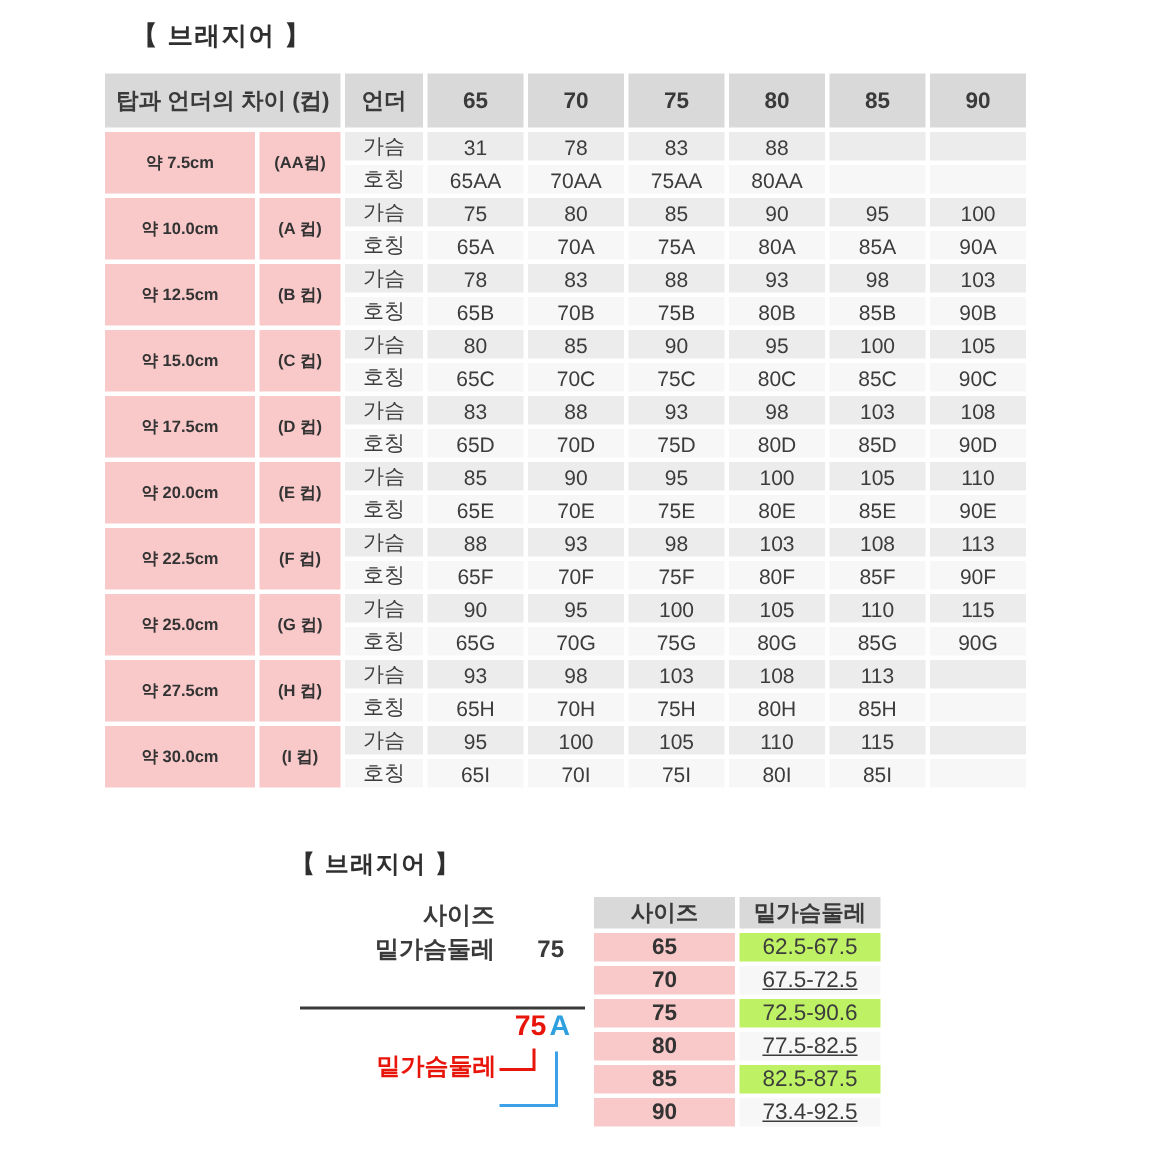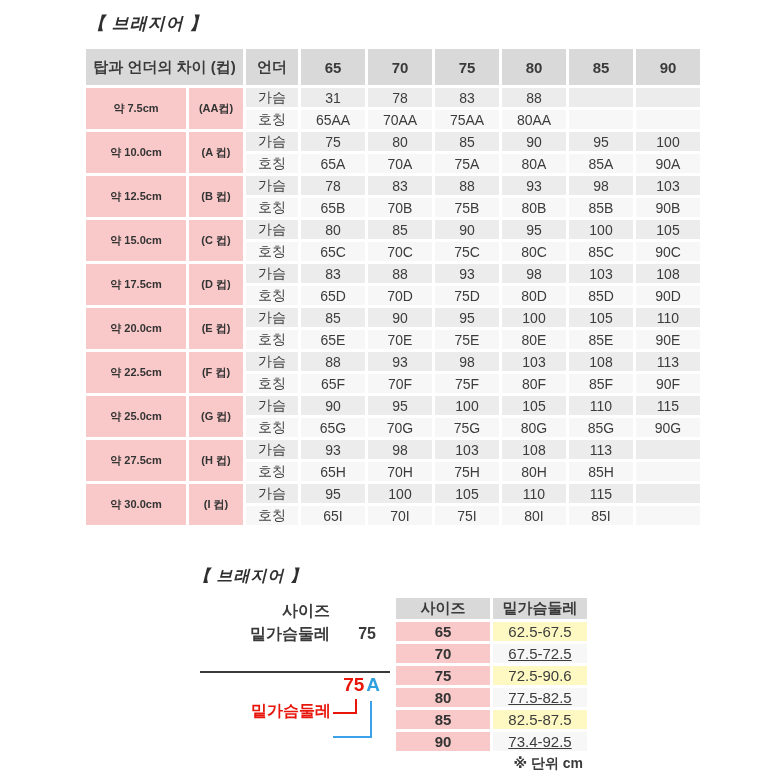--- a/index.html
+++ b/index.html
@@ -1,26 +1,26 @@
 <!DOCTYPE html>
 <html><head>
 <meta charset="utf-8">
 <style>
   html,body{margin:0;padding:0;background:#ffffff;}
   .page{position:relative;width:780px;height:780px;background:#ffffff;overflow:hidden;
         font-family:"Liberation Sans","DejaVu Sans",sans-serif;color:#3c3c3c;}
 
   
-  .sec-title{position:absolute;font-size:17px;font-weight:bold;color:#2f2f2f;letter-spacing:1px;font-style:italic;}
+  .sec-title{position:absolute;font-size:17px;font-weight:bold;color:#2f2f2f;letter-spacing:1px;}
   .t1{left:88px;top:12px;}
   .t2{left:194px;top:566px;font-size:16px;}
 
   
   table{border-collapse:separate;border-spacing:3px;table-layout:fixed;}
-  .maintbl{position:absolute;left:83px;top:46px;width:620px;}
+  .maintbl{position:absolute;left:67px;top:46px;width:620px;}
   .maintbl th,.maintbl td{padding:0;text-align:center;vertical-align:middle;overflow:hidden;white-space:nowrap;}
   .maintbl th{background:#d9d9d9;height:36px;font-size:15px;font-weight:bold;color:#3a3a3a;}
   .maintbl td{height:19px;font-size:14px;}
   td.pink{background:#f9c9c9;font-weight:bold;font-size:11px;color:#333;}
   td.g{background:#ececec;}
   td.w{background:#f7f7f7;}
 
   
   .diag{position:absolute;left:200px;top:599px;width:190px;}
   .diag-row{display:flex;height:23px;line-height:23px;font-size:16px;font-weight:bold;color:#3a3a3a;}
@@ -34,21 +34,21 @@
   .ann{position:absolute;width:136px;left:195px;text-align:right;font-size:16px;font-weight:bold;}
   .ann-red{top:701px;color:#e8150b;}
   .ann-blue{top:725px;color:#3ba1e8;}
   .conn{position:absolute;left:325px;top:665px;}
 
   
   .bandtbl{position:absolute;left:393px;top:595px;width:197px;}
   .bandtbl th{background:#d9d9d9;height:21px;font-size:15px;font-weight:bold;color:#3a3a3a;padding:0;text-align:center;}
   .bandtbl td{height:19px;font-size:15px;padding:0;text-align:center;}
   .bandtbl td.size{background:#f9c9c9;font-weight:bold;color:#333;}
-  .bandtbl td.r0{background:#fef9c3;}
+  .bandtbl td.r0{background:#bef264;}
   .bandtbl td.r1{background:#f7f7f7;text-decoration:underline;}
   .unit-note{position:absolute;left:393px;top:755px;width:190px;text-align:right;
              font-size:14px;font-weight:bold;color:#3a3a3a;}
 </style>
 </head>
 <body>
 
 <div class="page">
 
   <div class="sec-title t1">【 브래지어 】</div>
@@ -338,15 +338,14 @@
           <td class="size">85</td>
           <td class="r0">82.5-87.5</td>
         </tr>
         <tr>
           <td class="size">90</td>
           <td class="r1">73.4-92.5</td>
         </tr>
       </tbody>
   </table>
 
-  <div class="unit-note">※ 단위 cm</div>
 
 </div>
 
 </body></html>

